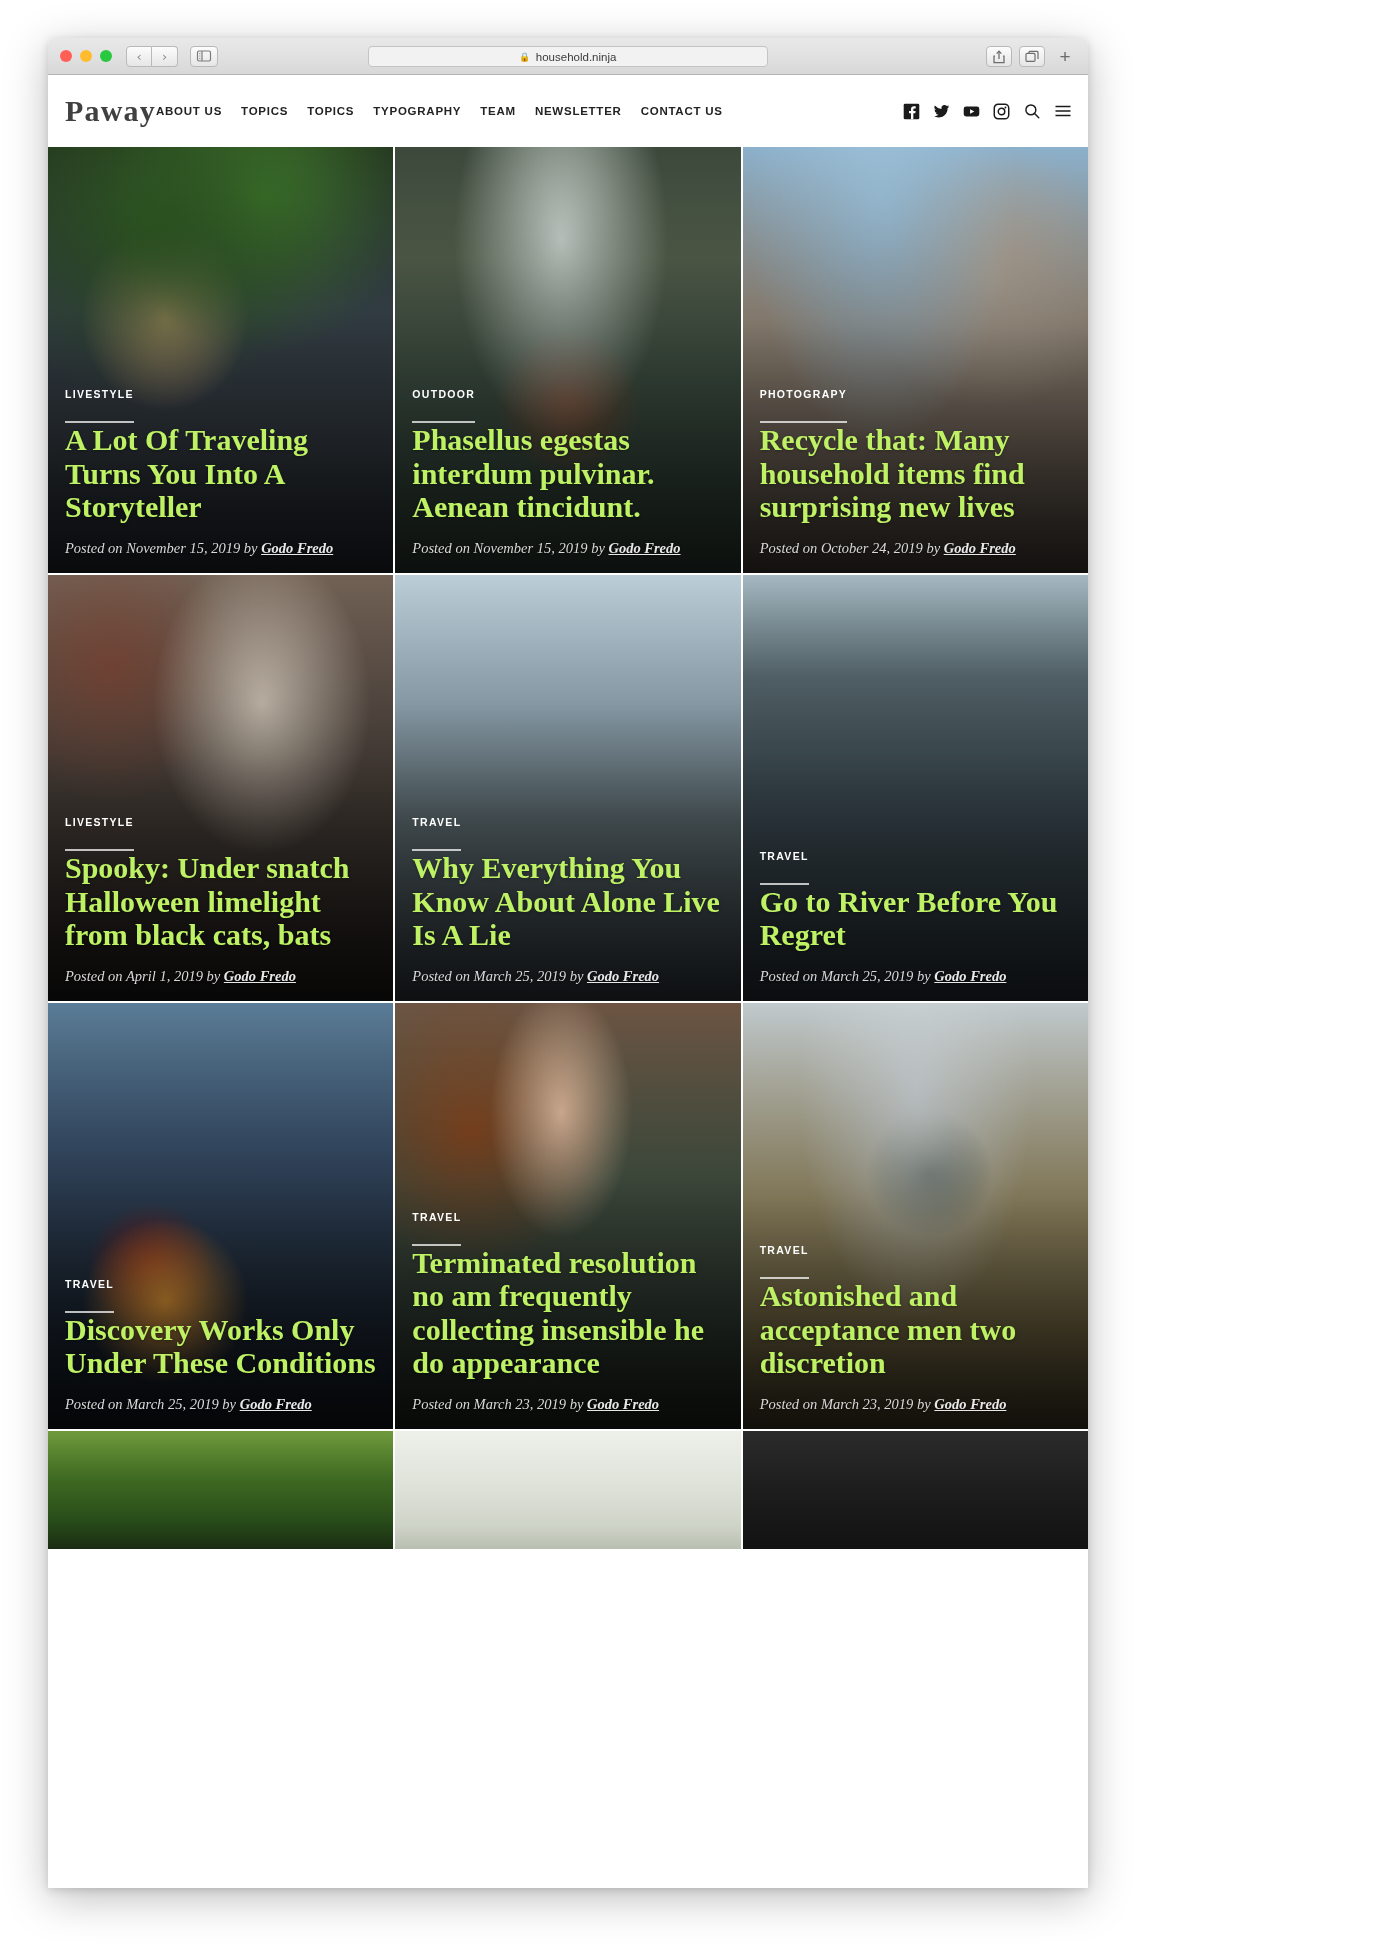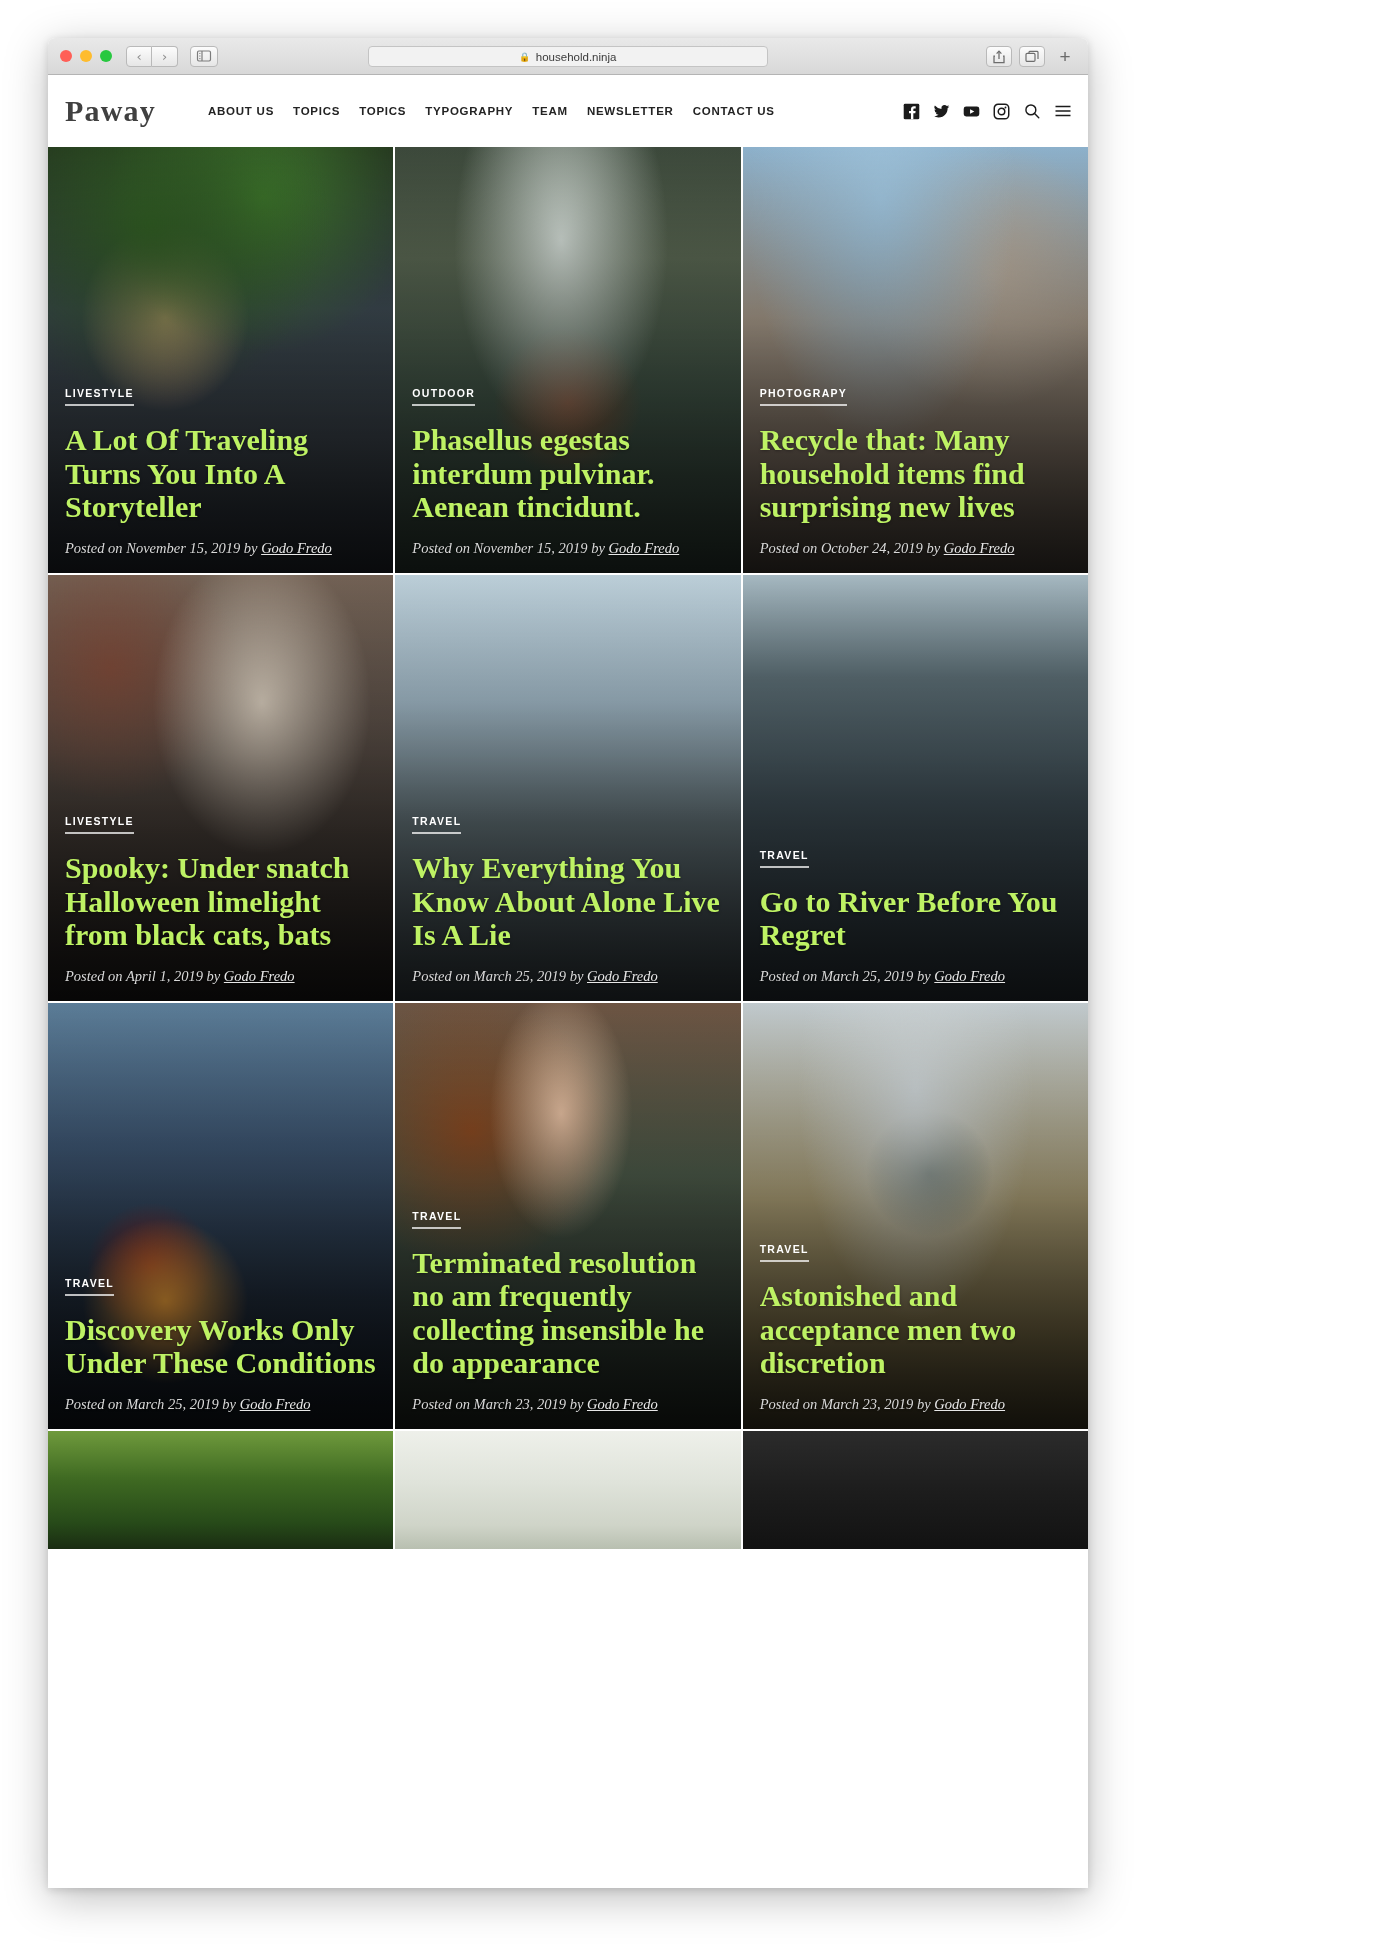--- a/index.html
+++ b/index.html
@@ -111,21 +111,20 @@
     font-weight: bold;
     font-size: 30px;
     letter-spacing: 1.2px;
     color: #404040;
     white-space: nowrap;
   }
   .main-nav {
     display: flex;
     align-items: center;
     gap: 19px;
-    margin-left: 52px;
     flex: 1;
   }
   .nav-link {
     font-size: 11.5px;
     font-weight: bold;
     letter-spacing: 0.75px;
     color: #232323;
     text-decoration: none;
     white-space: nowrap;
   }
@@ -169,43 +168,43 @@
     right: 17px;
     bottom: 16px;
     z-index: 2;
   }
   .cat {
     display: inline-block;
     font-size: 10.5px;
     font-weight: bold;
     letter-spacing: 1.3px;
     color: #ffffff;
-    padding-bottom: 5px;
+    padding-bottom: 21px;
     border-bottom: 2px solid rgba(255,255,255,0.72);
-    margin-bottom: 17px;
   }
   .card-title {
     font-family: "Liberation Serif", serif;
     font-weight: bold;
     font-size: 30px;
     line-height: 1.12;
     color: #bef264;
     margin-bottom: 16px;
     text-shadow: 0 1px 3px rgba(0,0,0,0.35);
   }
   .byline {
     font-family: "Liberation Serif", serif;
     font-style: italic;
     font-size: 14.5px;
     color: #d9d9d9;
     text-shadow: 0 1px 2px rgba(0,0,0,0.4);
   }
   .byline a {
     color: #e8e8e8;
     text-decoration: underline;
+    font-weight: bold;
   }
 
   
   .ph-1 { background:
       radial-gradient(circle at 30% 18%, #2f5a22 0%, rgba(47,90,34,0) 42%),
       radial-gradient(circle at 62% 12%, #3f7a2c 0%, rgba(63,122,44,0) 36%),
       radial-gradient(ellipse at 34% 40%, #e0b086 0%, rgba(224,176,134,0) 26%),
       linear-gradient(to bottom, #24341f 0%, #3d4a52 38%, #343b42 68%, #1c2026 100%); }
   .ph-2 { background:
       radial-gradient(ellipse at 48% 22%, #cfd8d2 0%, rgba(207,216,210,0) 42%),

